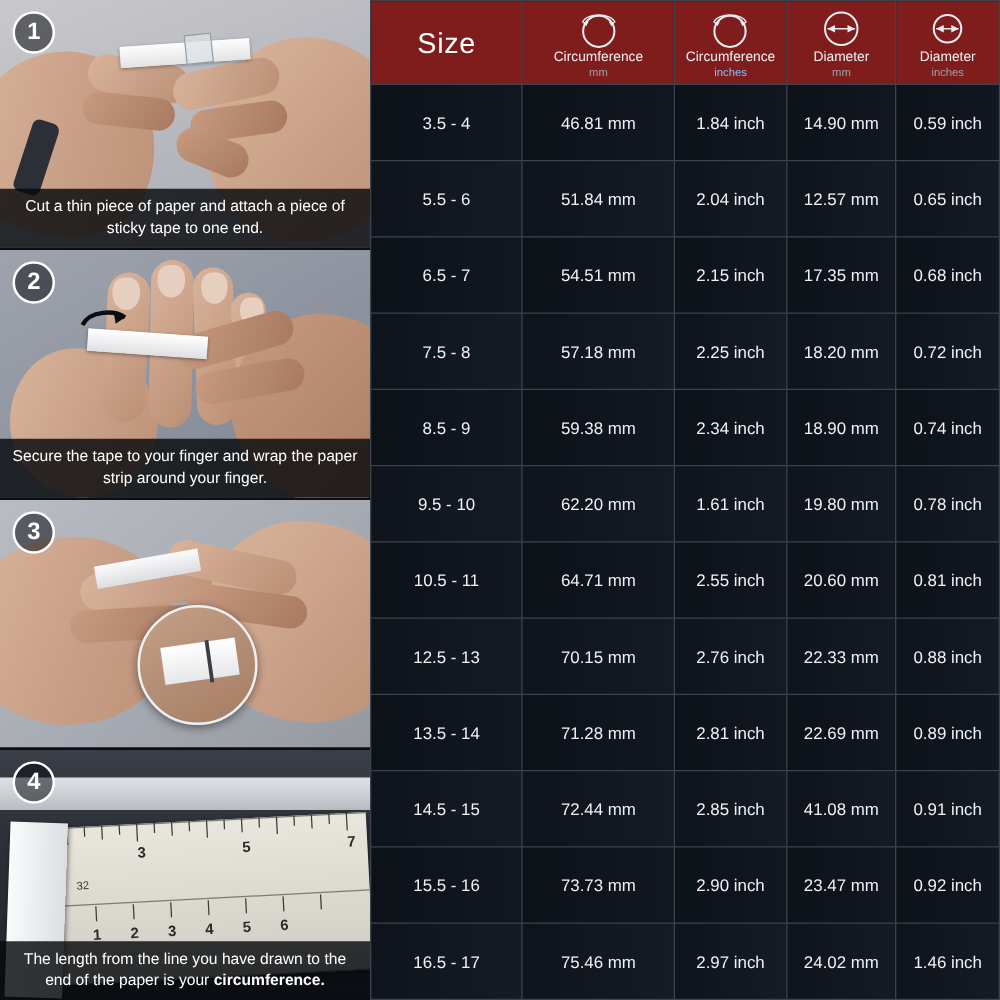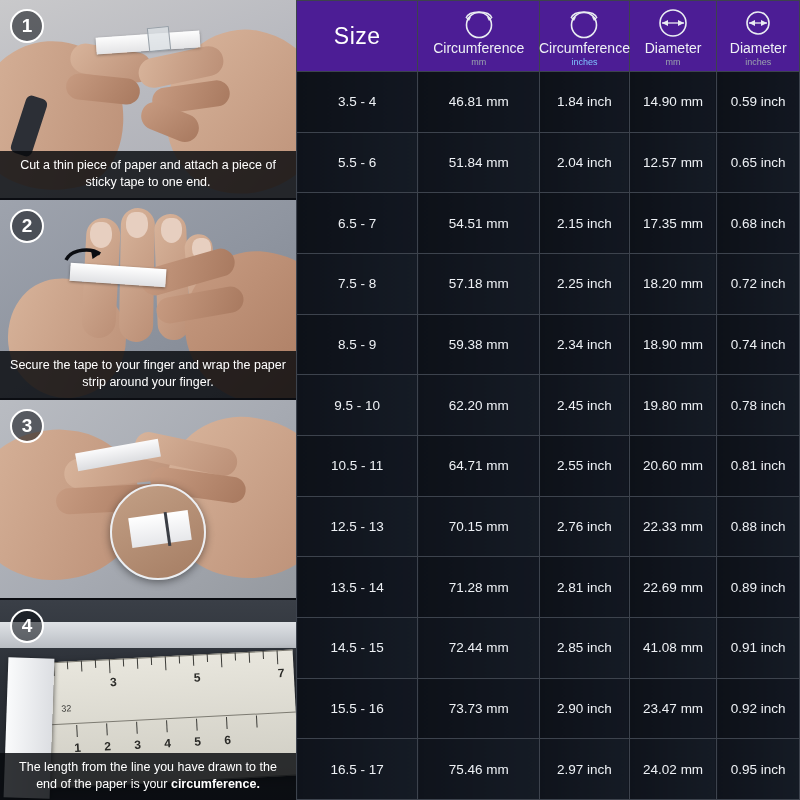--- a/index.html
+++ b/index.html
@@ -156,31 +156,31 @@
   .p4-ruler .edge { position:absolute; left:0; right:0; height:1px; background:#7d7b72; }
 
   
   .table-wrap {
     width: 504px; height: 800px;
     background: #0c0f15;
     display: flex; flex-direction: column;
   }
   table { width: 100%; height: 100%; border-collapse: collapse; table-layout: fixed; }
   thead th {
-    background: #4c1d95;
+    background: #7f1d1d;
     color: #ffffff;
     font-weight: normal;
     border: 1px solid #3d434d;
     vertical-align: middle;
     padding: 4px 2px;
   }
   thead th.size-h { font-size: 23px; letter-spacing: .5px; }
   .hcell { display: flex; flex-direction: column; align-items: center; gap: 1px; }
   .hicon { height: 34px; display: flex; align-items: flex-end; justify-content: center; }
-  .hlabel { font-size: 14px; color: #eef1f5; }
+  .hlabel { font-size: 11px; color: #eef1f5; }
   .hunit { font-size: 9px; color: #9aa3ae; }
   .hunit.blue { color: #7fc4ff; }
 
   tbody td {
     border: 1px solid #3d434d;
     color: #eef1f5;
     text-align: center;
     font-size: 13.5px;
     padding: 2px 0;
     background: linear-gradient(90deg,#0d1118,#121721);
@@ -420,21 +420,21 @@
           <tr>
             <td class="col-size">8.5 - 9</td>
             <td>59.38 mm</td>
             <td>2.34 inch</td>
             <td>18.90 mm</td>
             <td>0.74 inch</td>
           </tr>
           <tr>
             <td class="col-size">9.5 - 10</td>
             <td>62.20 mm</td>
-            <td>2.45 inch</td>
+            <td>1.61 inch</td>
             <td>19.80 mm</td>
             <td>0.78 inch</td>
           </tr>
           <tr>
             <td class="col-size">10.5 - 11</td>
             <td>64.71 mm</td>
             <td>2.55 inch</td>
             <td>20.60 mm</td>
             <td>0.81 inch</td>
           </tr>
@@ -464,18 +464,18 @@
             <td>73.73 mm</td>
             <td>2.90 inch</td>
             <td>23.47 mm</td>
             <td>0.92 inch</td>
           </tr>
           <tr>
             <td class="col-size">16.5 - 17</td>
             <td>75.46 mm</td>
             <td>2.97 inch</td>
             <td>24.02 mm</td>
-            <td>0.95 inch</td>
+            <td>1.46 inch</td>
           </tr>
         </tbody>
     </table>
   </div>
 </div>
 
 </body></html>

